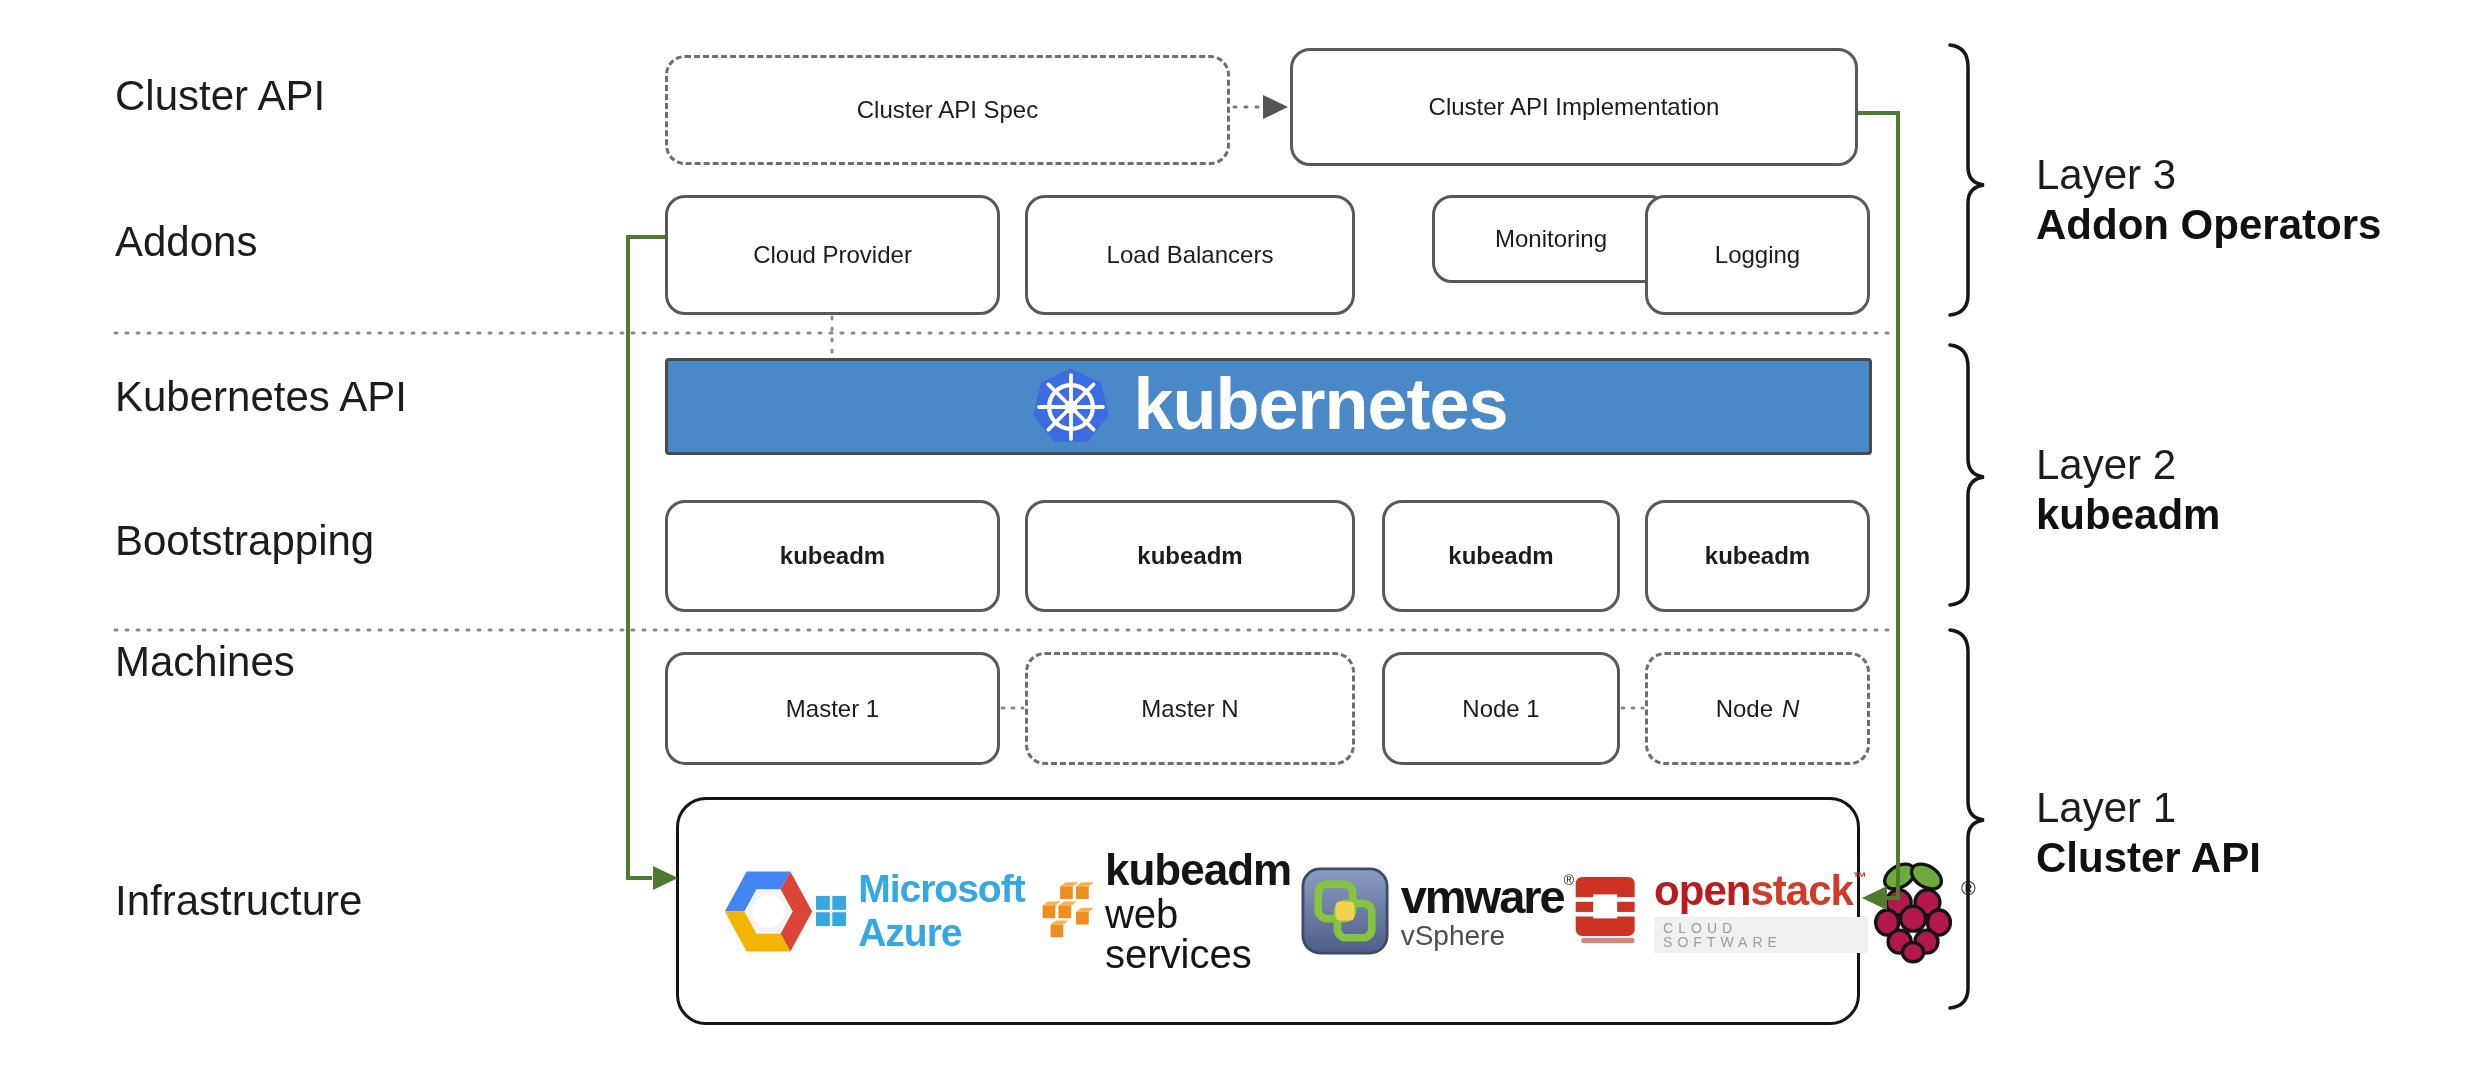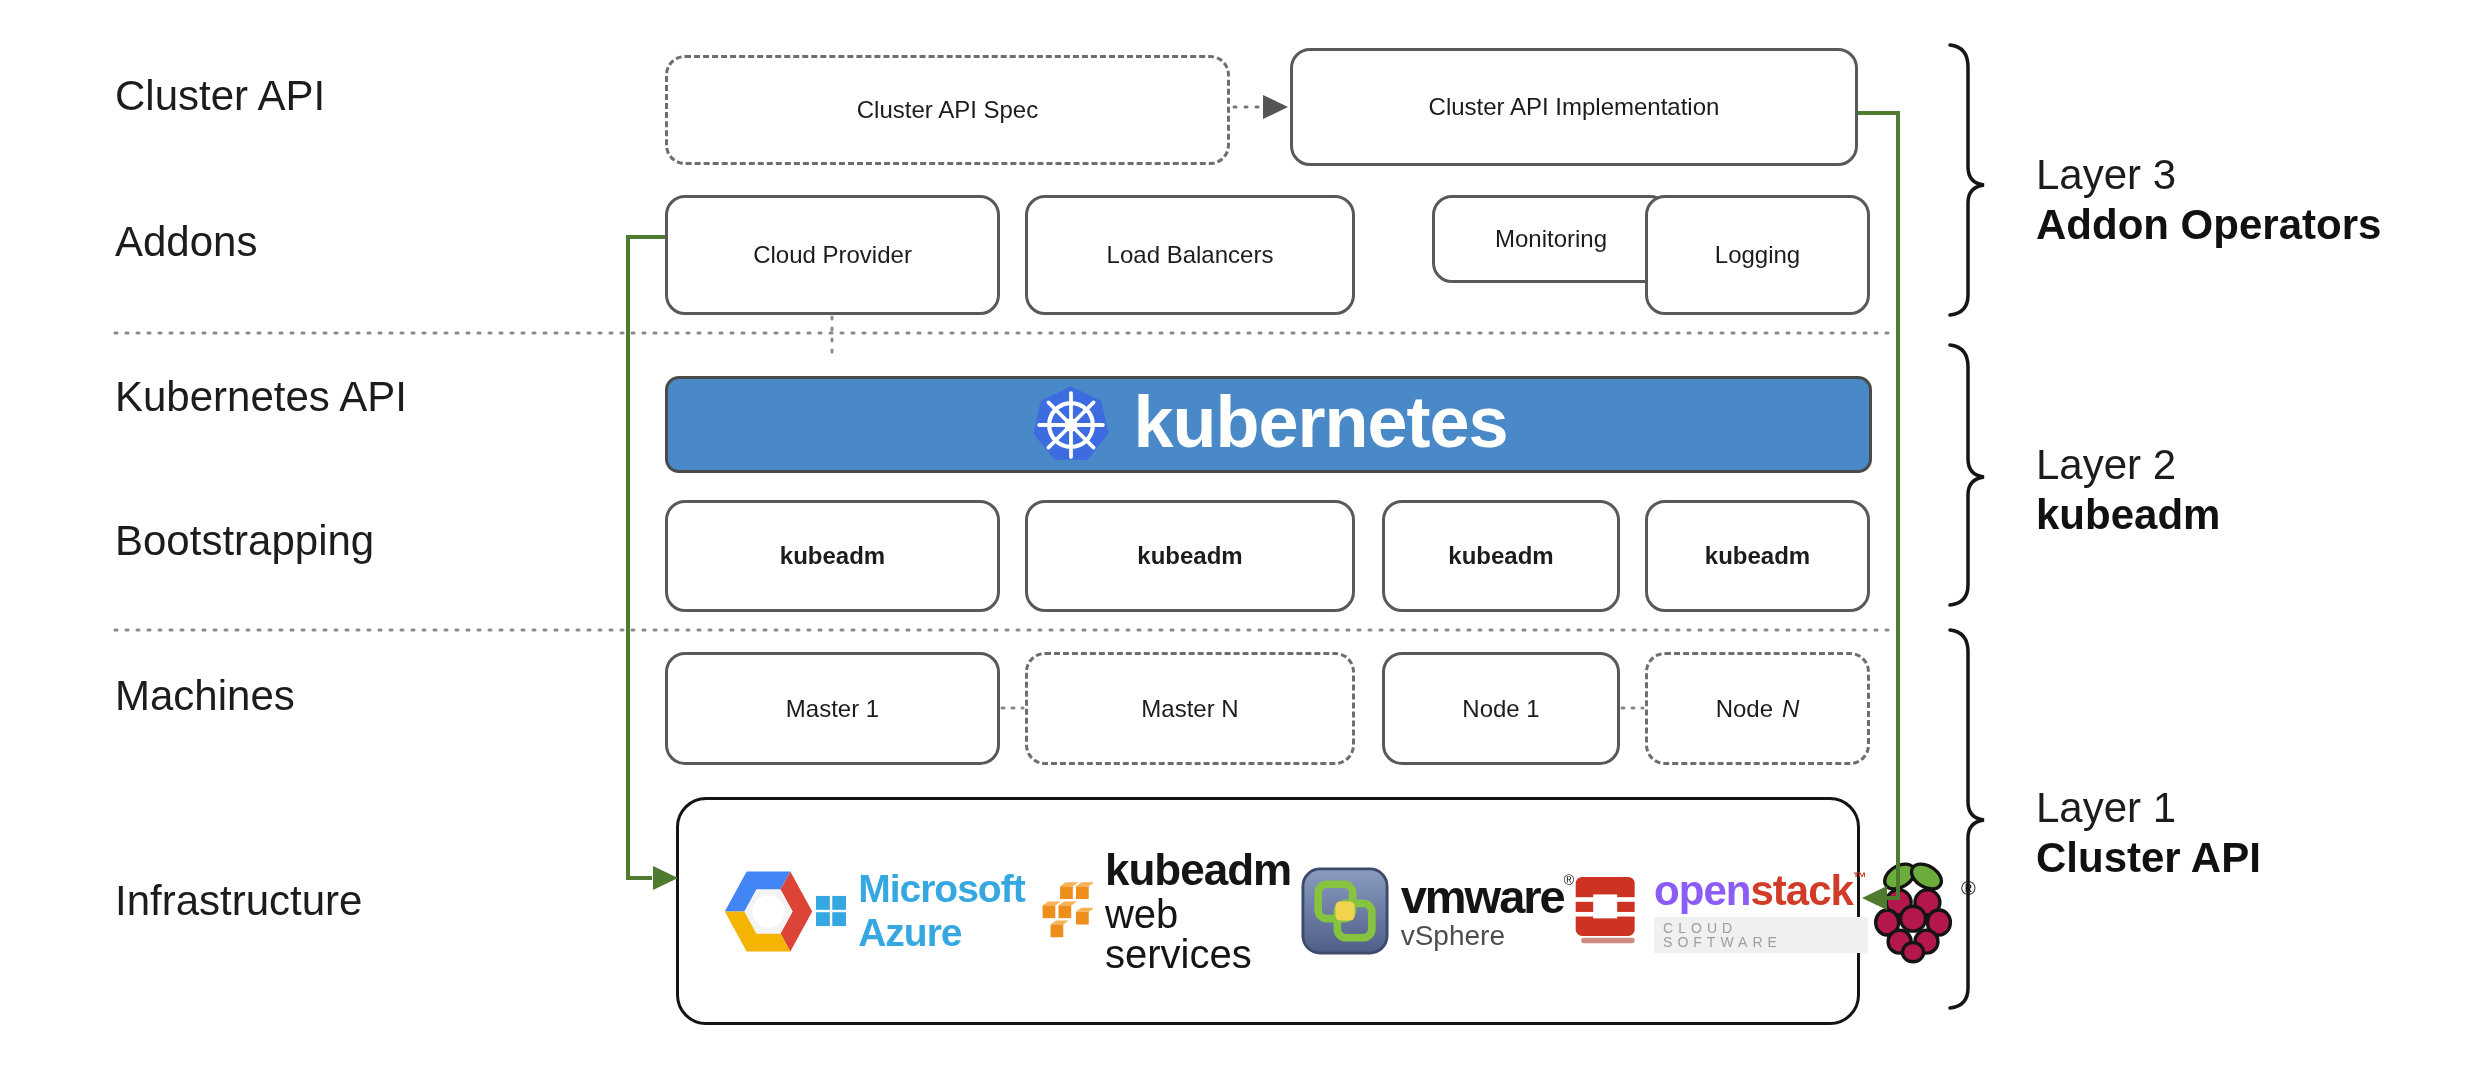--- a/index.html
+++ b/index.html
@@ -13,22 +13,22 @@
   .box{
     position:absolute;background:#ffffff;border:3px solid #58595b;border-radius:20px;
     display:flex;align-items:center;justify-content:center;
     font-size:24px;color:#1c1c1c;white-space:nowrap;box-sizing:border-box;
   }
   .box.dashedbox{border:3px dashed #6e6e6e;}
   .box.boldtext{font-weight:bold;}
   .italic-n{font-style:italic;margin-left:9px;}
   #banner{
     position:absolute;left:665px;top:358px;width:1207px;height:97px;
-    background:#4a89c8;border:3px solid #4a4a4a;border-radius:14px;
-    display:flex;align-items:center;justify-content:center;gap:20px;box-sizing:border-box;margin-top:18px;
+    background:#4a89c8;border:3px solid #4a4a4a;border-radius:4px;
+    display:flex;align-items:center;justify-content:center;gap:20px;box-sizing:border-box;
   }
   #banner .k8s-word{
     color:#ffffff;font-size:72px;font-weight:bold;letter-spacing:-1px;
     transform:translateY(-3px);
   }
   #infra{
     position:absolute;left:676px;top:797px;width:1184px;height:228px;
     background:#ffffff;border:3px solid #141414;border-radius:30px;box-sizing:border-box;
     display:flex;align-items:center;justify-content:space-between;padding:0 42px;
   }
@@ -36,41 +36,41 @@
   .azure-text{font-size:39px;font-weight:bold;color:#35a8e2;letter-spacing:-1px;}
   .aws-text{display:flex;flex-direction:column;line-height:1;color:#151515;}
   .aws-line1{font-size:44px;font-weight:bold;letter-spacing:-1px;}
   .aws-line2{font-size:40px;margin-top:2px;}
   .vmware-text{display:flex;flex-direction:column;line-height:1;}
   .vmware-line1{font-size:47px;font-weight:bold;color:#141414;letter-spacing:-2px;}
   .vmware-reg{font-size:14px;vertical-align:top;font-weight:normal;}
   .vmware-line2{font-size:28px;color:#4d4d4d;margin-top:2px;}
   .os-text{display:flex;flex-direction:column;align-items:flex-start;line-height:1;}
   .os-word{font-size:42px;font-weight:bold;letter-spacing:-1px;}
-  .os-part1{color:#8b5cf6;}
+  .os-part1{color:#b91c1c;}
   .os-part2{color:#d13c28;}
   .os-tm{font-size:14px;color:#d13c28;vertical-align:top;}
   .os-sub{font-size:14px;color:#9b9da0;letter-spacing:5px;background:#f0f0f0;
           padding:4px 9px;margin-top:5px;}
   .rpi-reg{position:absolute;top:20px;right:-16px;font-size:20px;color:#141414;}
   .layer-label{position:absolute;left:2036px;line-height:1.18;white-space:nowrap;}
   .layer-line1{font-size:42px;color:#1c1c1c;}
   .layer-line2{font-size:42px;font-weight:bold;color:#111111;}
   svg.overlay{position:absolute;left:0;top:0;pointer-events:none;}
 </style>
 </head>
 <body>
 
 <div id="stage">
 
   <div class="rowlabel" style="top:72px">Cluster API</div>
   <div class="rowlabel" style="top:218px">Addons</div>
   <div class="rowlabel" style="top:373px">Kubernetes API</div>
   <div class="rowlabel" style="top:517px">Bootstrapping</div>
-  <div class="rowlabel" style="top:672px">Machines</div>
+  <div class="rowlabel" style="top:638px">Machines</div>
   <div class="rowlabel" style="top:877px">Infrastructure</div>
 
   <div class="box dashedbox" style="left:665px;top:55px;width:565px;height:110px">
     <span>Cluster API Spec</span>
   </div>
   <div class="box" style="left:1290px;top:48px;width:568px;height:118px">
     <span>Cluster API Implementation</span>
   </div>
 
   <div class="box" style="left:665px;top:195px;width:335px;height:120px">

